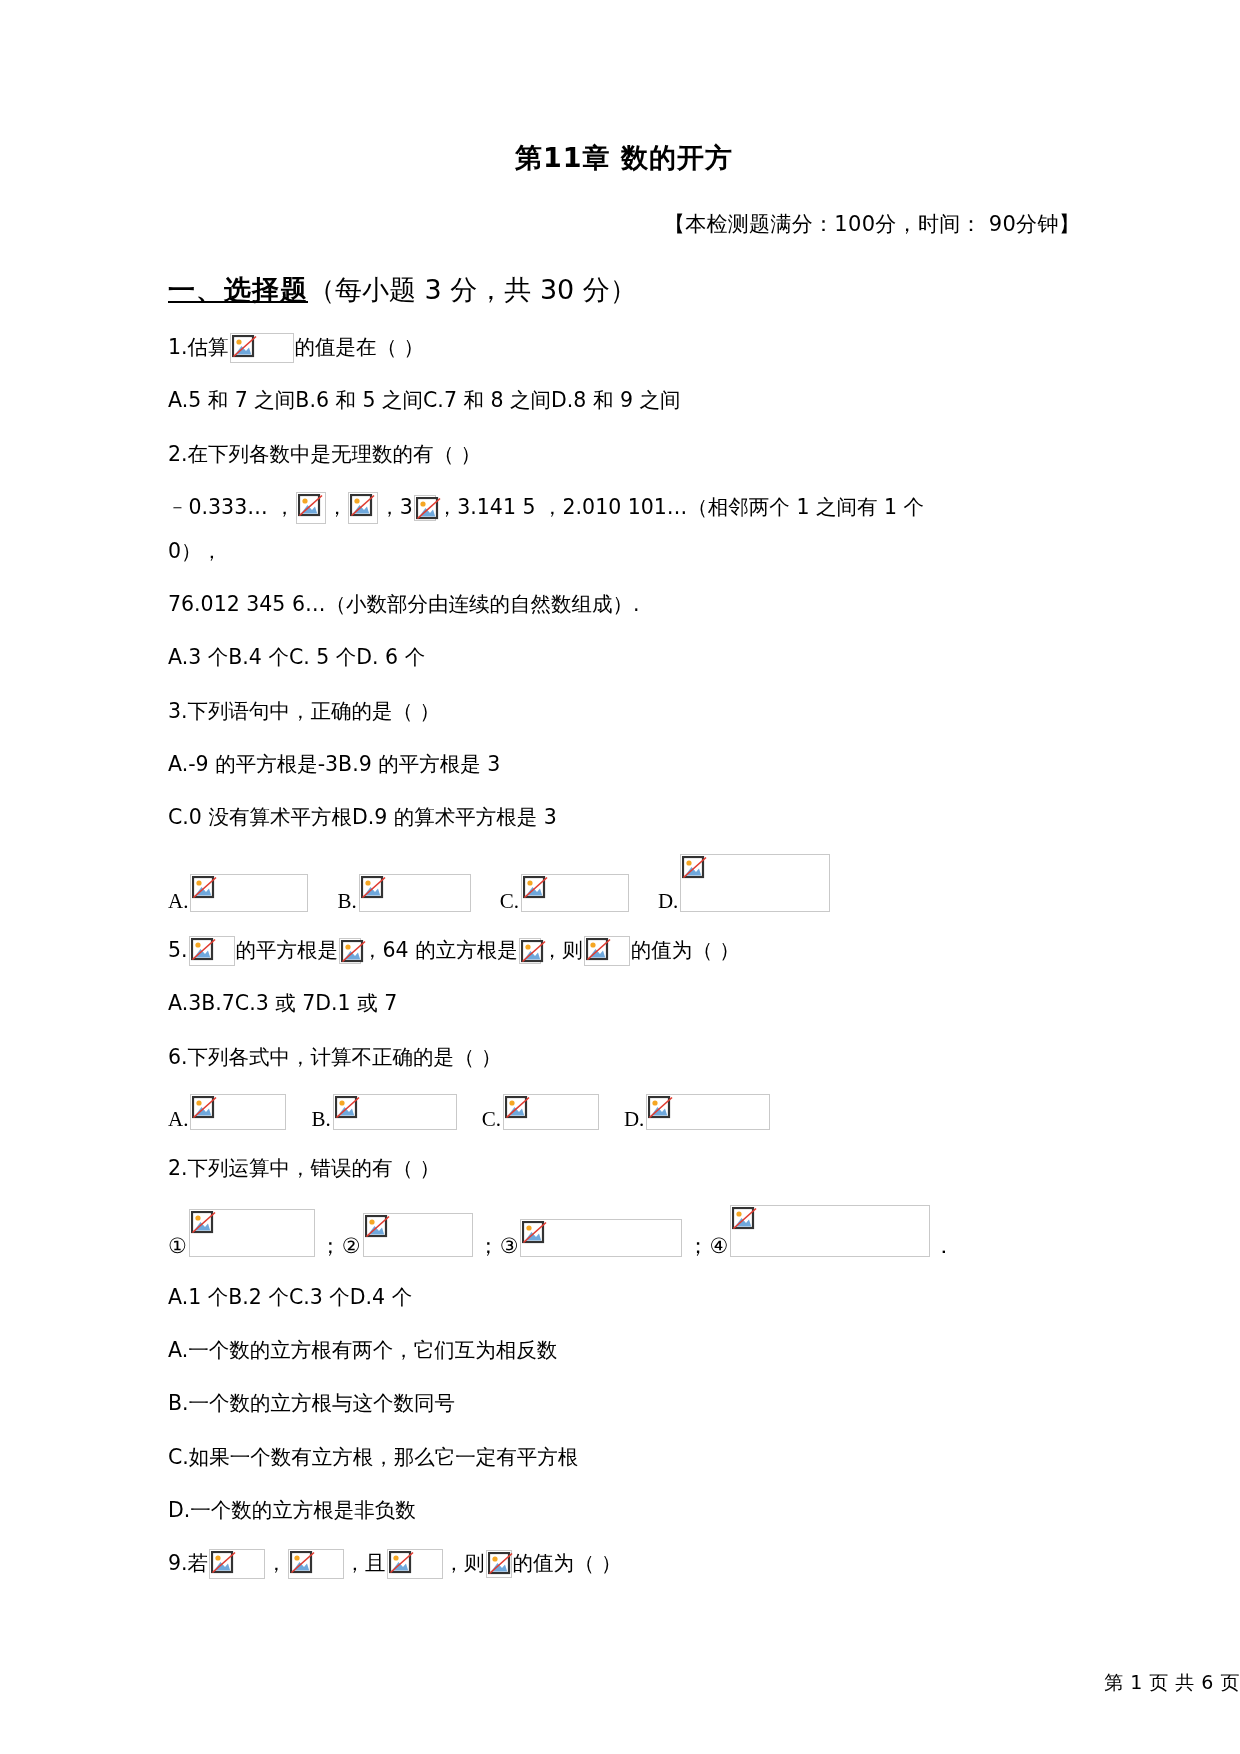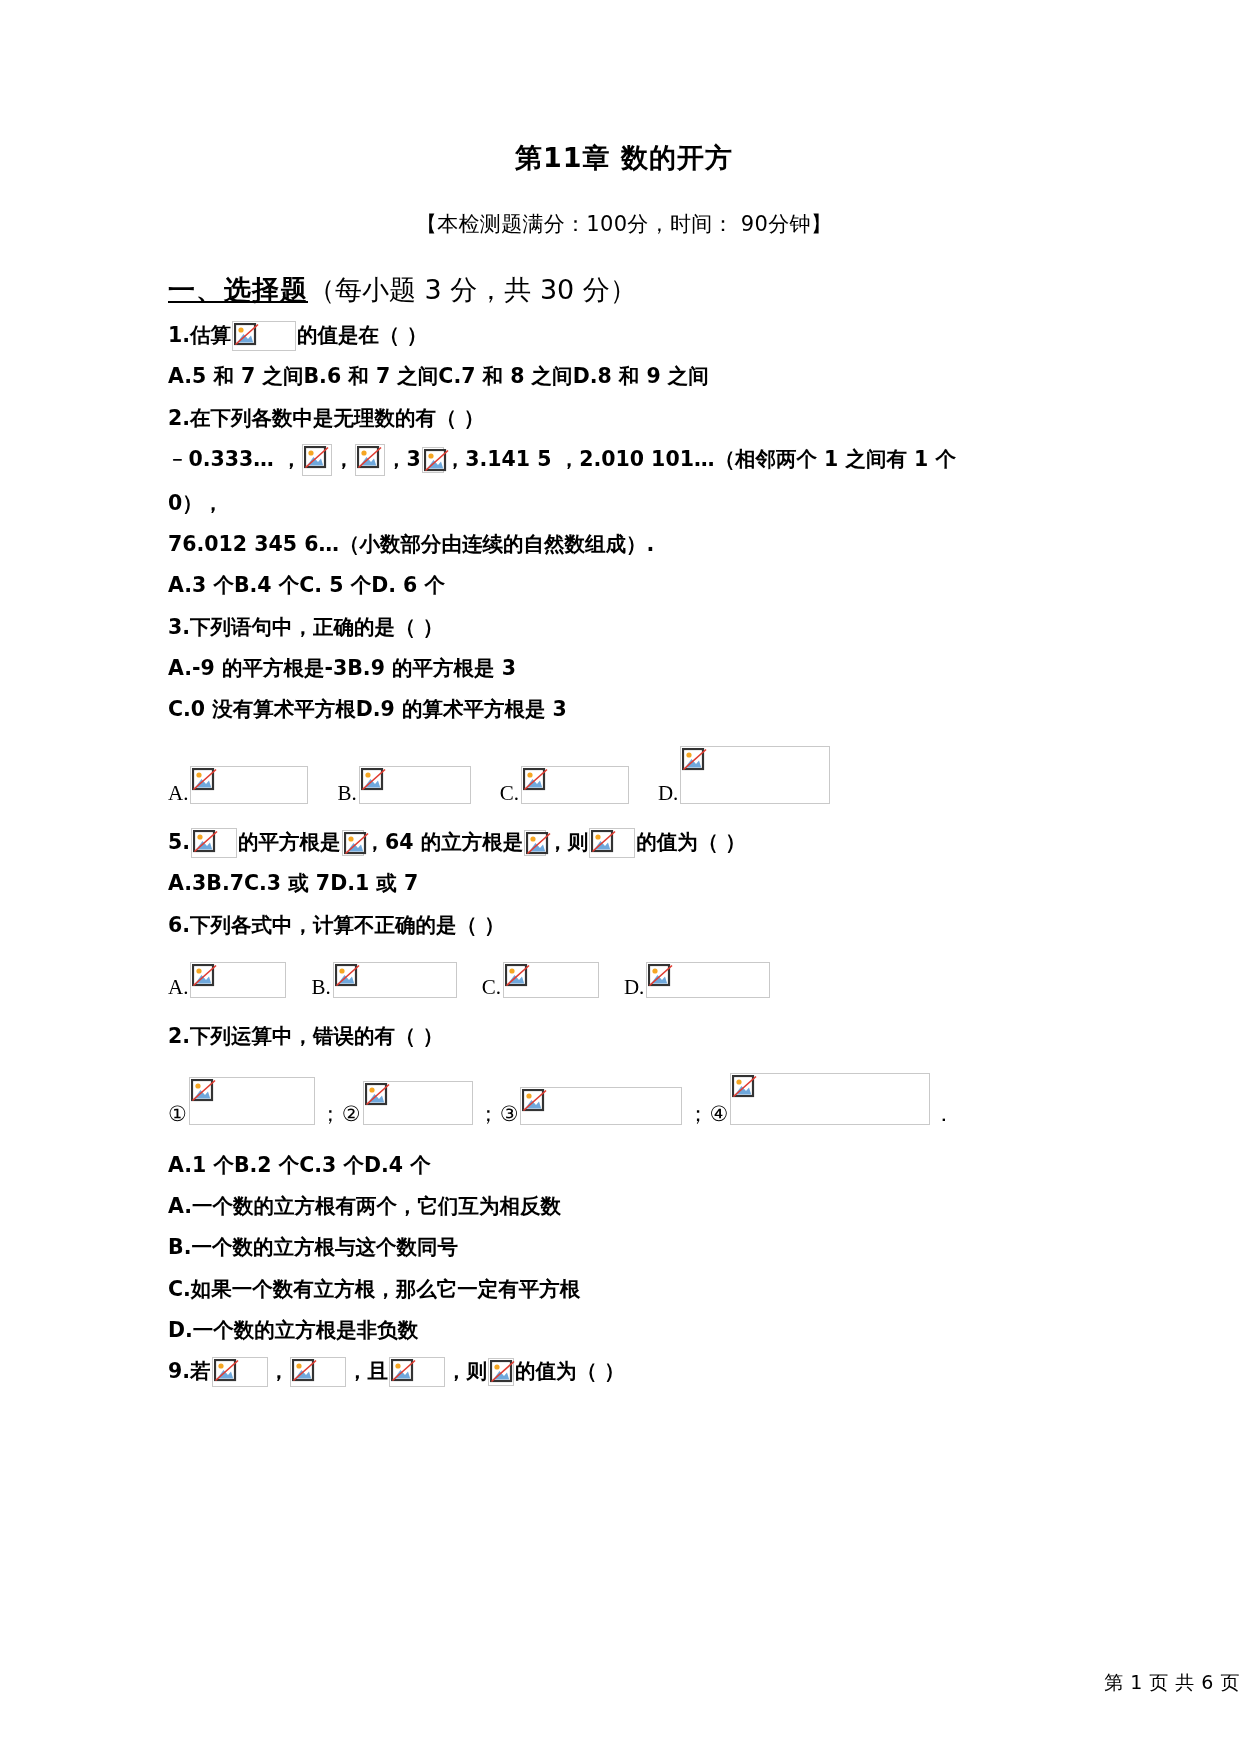--- a/index.html
+++ b/index.html
@@ -22,21 +22,21 @@
   }
   .doc-title {
     text-align: center;
     font-size: 27px;
     font-weight: bold;
     letter-spacing: 1px;
     margin: 18px 0 0 0;
     line-height: 1.5;
   }
   .doc-subtitle {
-    text-align: center;
+    text-align: right;
     font-size: 21px;
     margin: 30px 0 0 0;
     line-height: 1.5;
     letter-spacing: 0.3px;
   }
   .section-head {
     font-size: 27px;
     margin: 28px 0 0 0;
     line-height: 1.6;
   }
@@ -44,23 +44,22 @@
     font-weight: bold;
     text-decoration: underline;
     letter-spacing: 1px;
   }
   .section-head .sec-note {
     font-weight: normal;
   }
   .qline {
     font-size: 20.5px;
     line-height: 1.62;
-    margin: 8px 0 0 0;
+    margin: 20px 0 0 0;
     white-space: normal;
-    font-weight: bold;
   }
   .qline.cont { margin-top: 11px; }
 
   
   .ph {
     display: inline-block;
     vertical-align: middle;
     border: 1px solid #c9c9c9;
     background: #ffffff;
     box-sizing: border-box;
@@ -138,21 +137,21 @@
 
   <div class="qline zh">
     <span>1.估算</span><span class="ph s1"><svg class="bimg" viewBox="0 0 26 26">
           <rect x="1" y="1" width="20" height="20" fill="#ffffff" stroke="#333333" stroke-width="2.2"></rect>
           <circle cx="7" cy="7" r="2.6" fill="#F5A623"></circle>
           <path d="M3.2 19.5 L9.5 11 L14 16 L17 12.5 L19.2 19.5 Z" fill="#6FA8DC"></path>
           <line x1="1.5" y1="21.5" x2="24" y2="1.5" stroke="#E03C31" stroke-width="1.6"></line>
         </svg></span><span>的值是在（   ）</span>
   </div>
   <div class="qline zh">
-    <span class="op" style="min-width:175px">A.5 和 7 之间</span><span class="op" style="min-width:180px">B.6 和 7 之间</span><span class="op" style="min-width:180px">C.7 和 8 之间</span><span class="op">D.8 和 9 之间</span>
+    <span class="op" style="min-width:175px">A.5 和 7 之间</span><span class="op" style="min-width:180px">B.6 和 5 之间</span><span class="op" style="min-width:180px">C.7 和 8 之间</span><span class="op">D.8 和 9 之间</span>
   </div>
 
   <div class="qline zh">2.在下列各数中是无理数的有（   ）</div>
   <div class="qline zh">
     <span>﹣0.333… ，</span><span class="ph s2"><svg class="bimg" viewBox="0 0 26 26">
           <rect x="1" y="1" width="20" height="20" fill="#ffffff" stroke="#333333" stroke-width="2.2"></rect>
           <circle cx="7" cy="7" r="2.6" fill="#F5A623"></circle>
           <path d="M3.2 19.5 L9.5 11 L14 16 L17 12.5 L19.2 19.5 Z" fill="#6FA8DC"></path>
           <line x1="1.5" y1="21.5" x2="24" y2="1.5" stroke="#E03C31" stroke-width="1.6"></line>
         </svg></span><span>，</span><span class="ph s2"><svg class="bimg" viewBox="0 0 26 26">

